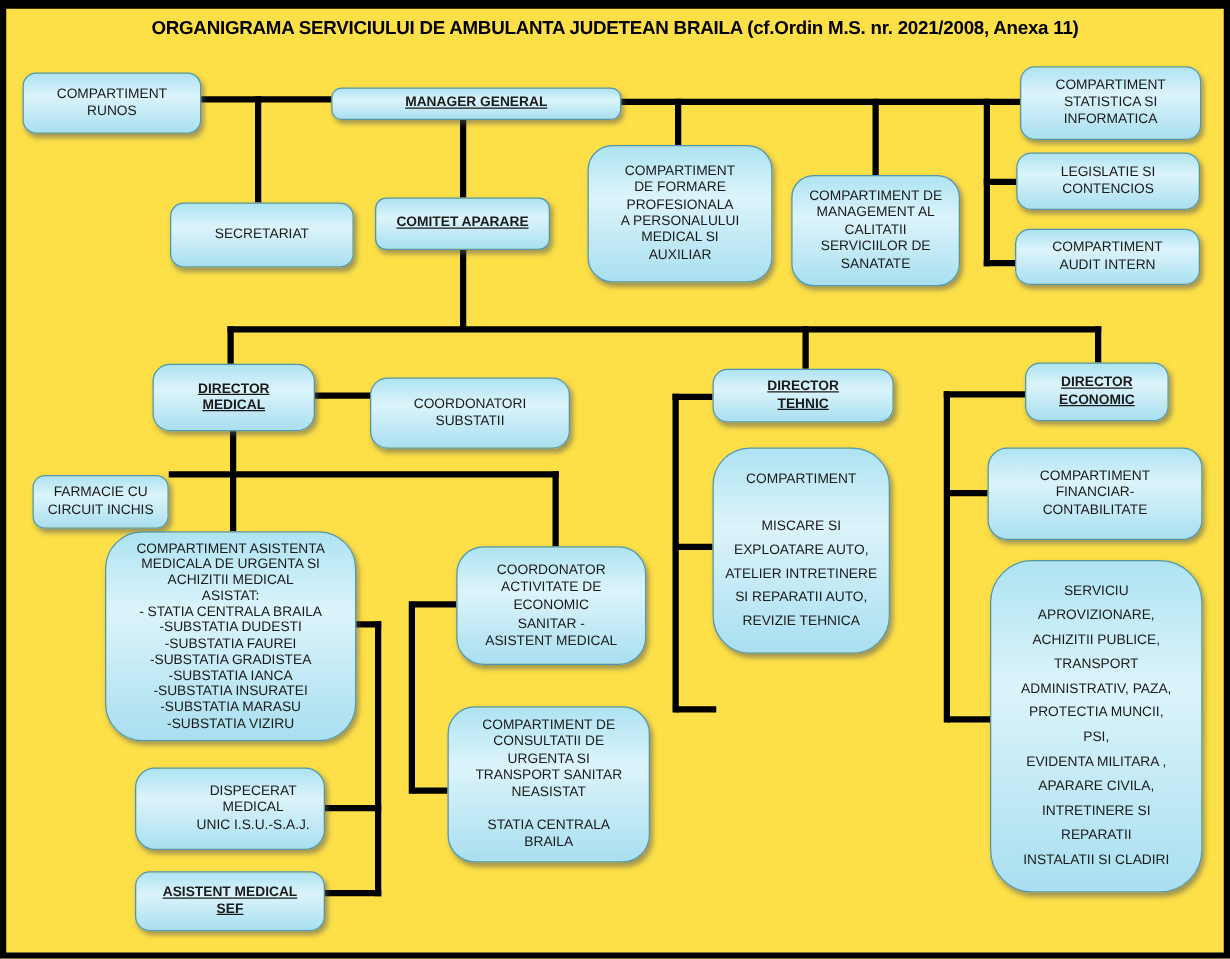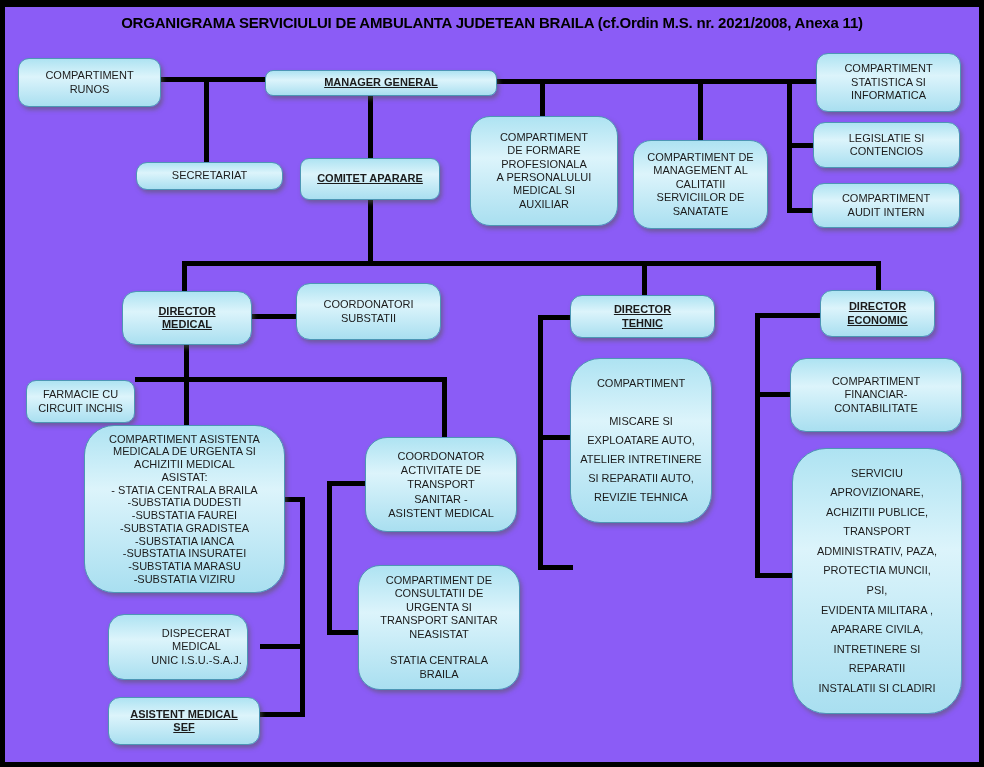--- a/index.html
+++ b/index.html
@@ -8,21 +8,21 @@
     --box-mid:#dcf4fb;
     --box-bottom:#a9dff0;
     --line:#000000;
     --frame:#000000;
     --text:#1b1b1b;
   }
   html,body{margin:0;padding:0;background:#8a8a8a;}
   .stage{
     position:relative;
     width:984px;height:767px;
-    background:#8b5cf6;
+    background:#fde047;
     font-family:"Liberation Sans", sans-serif;
     overflow:hidden;
     margin:0 auto;
   }
   .frame{
     position:absolute;inset:0;
     border-style:solid;border-color:var(--frame);
     border-width:7px 5px 5px 5px;
     pointer-events:none;
     z-index:5;
@@ -90,21 +90,21 @@
     <div class="connector" style="left: 538px; top: 315px; width: 5px; height: 255px;"></div>
     <div class="connector" style="left: 541px; top: 435px; width: 29px; height: 5px;"></div>
     <div class="connector" style="left: 541px; top: 565px; width: 32px; height: 5px;"></div>
     <div class="connector" style="left: 755px; top: 313px; width: 65px; height: 5px;"></div>
     <div class="connector" style="left: 755px; top: 313px; width: 5px; height: 265px;"></div>
     <div class="connector" style="left: 758px; top: 392px; width: 32px; height: 5px;"></div>
     <div class="connector" style="left: 758px; top: 573px; width: 34px; height: 5px;"></div>
     <div class="node" style="left: 18px; top: 58px; width: 143px; height: 49px;">COMPARTIMENT
 RUNOS</div>
     <div class="node bold" style="left: 265px; top: 70px; width: 232px; height: 26px; border-radius: 8px;">MANAGER GENERAL</div>
-    <div class="node" style="left: 136px; top: 162px; width: 147px; height: 28px;">SECRETARIAT</div>
+    <div class="node" style="left: 136px; top: 162px; width: 147px; height: 52px;">SECRETARIAT</div>
     <div class="node bold" style="left: 300px; top: 158px; width: 140px; height: 42px; border-radius: 9px;">COMITET APARARE</div>
     <div class="node" style="left: 470px; top: 116px; width: 148px; height: 110px; border-radius: 20px;">COMPARTIMENT
 DE FORMARE
 PROFESIONALA
 A PERSONALULUI
 MEDICAL SI
 AUXILIAR</div>
     <div class="node" style="left: 633px; top: 140px; width: 135px; height: 89px; border-radius: 18px;">COMPARTIMENT DE
 MANAGEMENT AL
 CALITATII
@@ -112,21 +112,21 @@
 SANATATE</div>
     <div class="node" style="left: 816px; top: 53px; width: 145px; height: 59px; border-radius: 12px;">COMPARTIMENT
 STATISTICA SI
 INFORMATICA</div>
     <div class="node" style="left: 813px; top: 122px; width: 147px; height: 46px; border-radius: 12px;">LEGISLATIE SI
 CONTENCIOS</div>
     <div class="node" style="left: 812px; top: 183px; width: 148px; height: 45px; border-radius: 12px;">COMPARTIMENT
 AUDIT INTERN</div>
     <div class="node bold" style="left: 122px; top: 291px; width: 130px; height: 54px; border-radius: 14px;">DIRECTOR
 MEDICAL</div>
-    <div class="node" style="left: 296px; top: 283px; width: 145px; height: 57px; border-radius: 14px;">COORDONATORI
+    <div class="node" style="left: 296px; top: 302px; width: 160px; height: 57px; border-radius: 14px;">COORDONATORI
 SUBSTATII</div>
     <div class="node bold" style="left: 570px; top: 295px; width: 145px; height: 43px; border-radius: 12px;">DIRECTOR
 TEHNIC</div>
     <div class="node bold" style="left: 820px; top: 290px; width: 115px; height: 47px; border-radius: 12px;">DIRECTOR
 ECONOMIC</div>
     <div class="node" style="left: 26px; top: 380px; width: 109px; height: 43px; border-radius: 10px;">FARMACIE CU
 CIRCUIT INCHIS</div>
     <div class="node" style="left: 84px; top: 425px; width: 201px; height: 168px; border-radius: 30px; line-height: 1.16;">COMPARTIMENT ASISTENTA
 MEDICALA DE URGENTA SI
 ACHIZITII MEDICAL
@@ -134,21 +134,21 @@
 - STATIA CENTRALA BRAILA
 -SUBSTATIA DUDESTI
 -SUBSTATIA FAUREI
 -SUBSTATIA GRADISTEA
 -SUBSTATIA IANCA
 -SUBSTATIA INSURATEI
 -SUBSTATIA MARASU
 -SUBSTATIA VIZIRU</div>
     <div class="node" style="left: 365px; top: 437px; width: 152px; height: 95px; border-radius: 22px; line-height: 1.3;">COORDONATOR
 ACTIVITATE DE
-TRANSPORT
+ECONOMIC
 SANITAR -
 ASISTENT MEDICAL</div>
     <div class="node" style="left: 358px; top: 565px; width: 162px; height: 125px; border-radius: 22px;">COMPARTIMENT DE
 CONSULTATII DE
 URGENTA SI
 TRANSPORT SANITAR
 NEASISTAT
 
 STATIA CENTRALA
 BRAILA</div>
@@ -167,17 +167,17 @@
 ACHIZITII PUBLICE,
 TRANSPORT
 ADMINISTRATIV, PAZA,
 PROTECTIA MUNCII,
 PSI,
 EVIDENTA  MILITARA ,
 APARARE CIVILA,
 INTRETINERE SI
 REPARATII
 INSTALATII SI CLADIRI</div>
-    <div class="node" style="left: 108px; top: 614px; width: 140px; height: 66px; border-radius: 16px; padding-left: 40px;">DISPECERAT MEDICAL
+    <div class="node" style="left: 108px; top: 614px; width: 152px; height: 66px; border-radius: 16px; padding-left: 40px;">DISPECERAT MEDICAL
 UNIC I.S.U.-S.A.J.</div>
     <div class="node bold" style="left: 108px; top: 697px; width: 152px; height: 48px; border-radius: 12px;">ASISTENT MEDICAL
 SEF</div>
   </div>
 
 </body></html>

